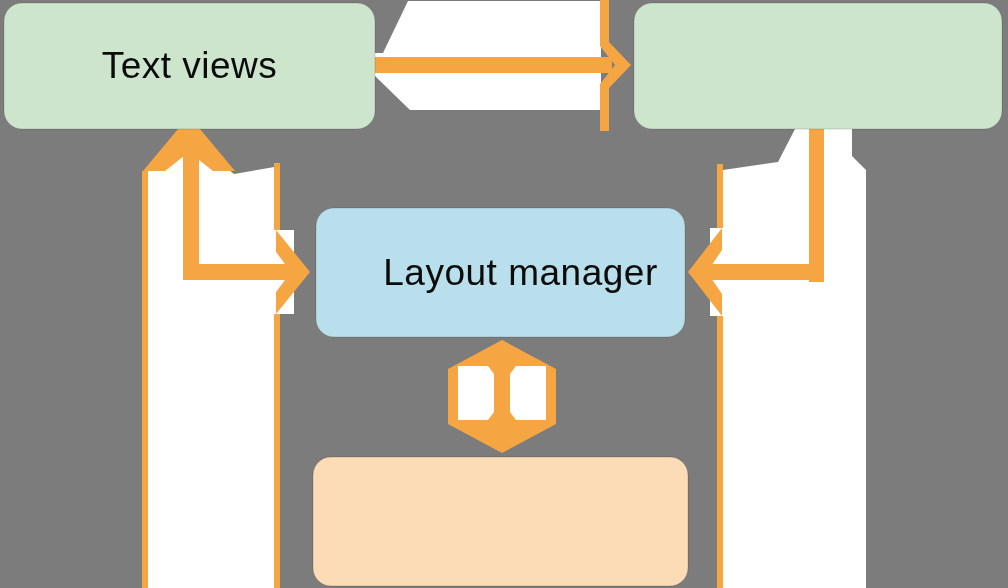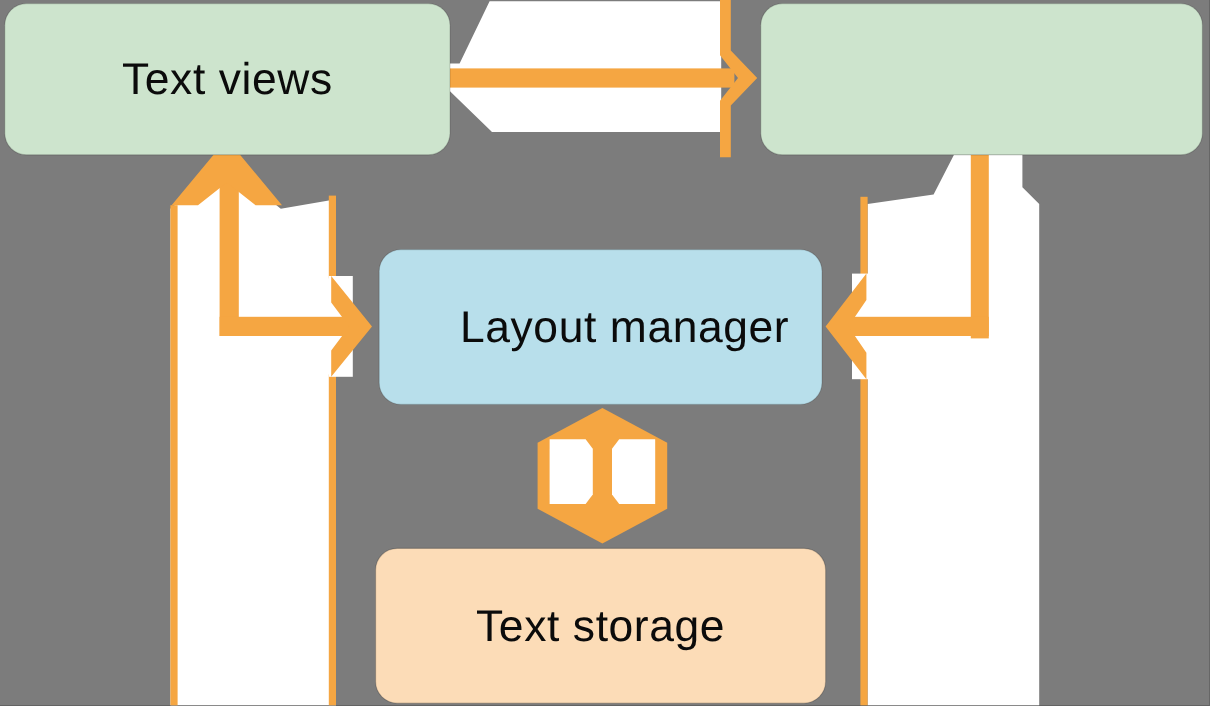--- a/index.html
+++ b/index.html
@@ -62,14 +62,13 @@
     <polygon points="546,366 516,366 510,374 510,412 516,420 546,420" fill="#ffffff"></polygon>
 
     <rect x="4" y="3" width="371" height="126" rx="18" stroke="rgba(0,0,0,0.15)" stroke-width="1" fill="#cde4cd"></rect>
     <rect x="634" y="3" width="368" height="126" rx="18" stroke="rgba(0,0,0,0.15)" stroke-width="1" fill="#cde4cd"></rect>
     <rect x="316" y="208" width="369" height="129" rx="18" stroke="rgba(0,0,0,0.15)" stroke-width="1" fill="#b8dfeb"></rect>
     <rect x="313" y="457" width="375" height="129" rx="18" stroke="rgba(0,0,0,0.18)" stroke-width="1" fill="#fcdcb7"></rect>
   </svg>
 
   <div class="node-label lbl-text-views">Text views</div>
   <div class="node-label lbl-layout-manager">Layout manager</div>
-  <div class="node-label lbl-text-storage">Text storage</div>
 </div>
 
 </body></html>

